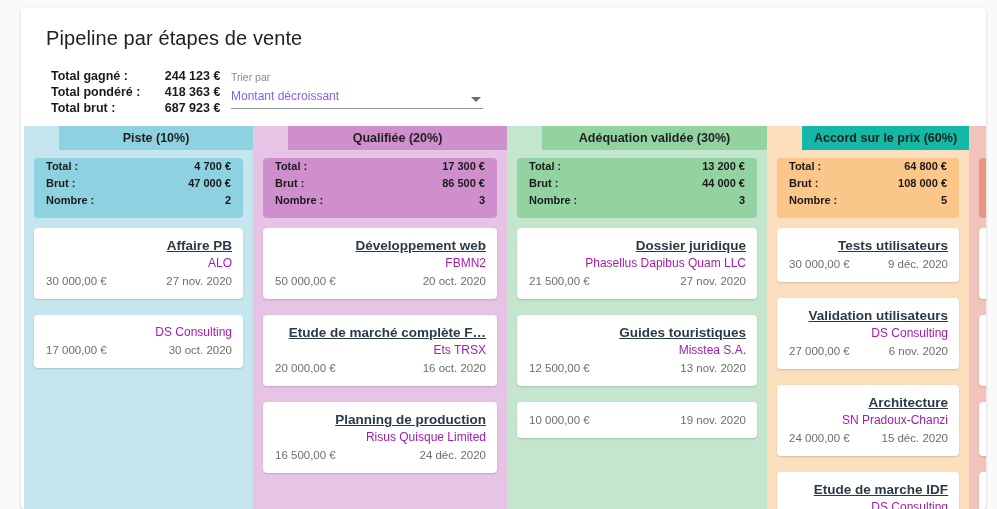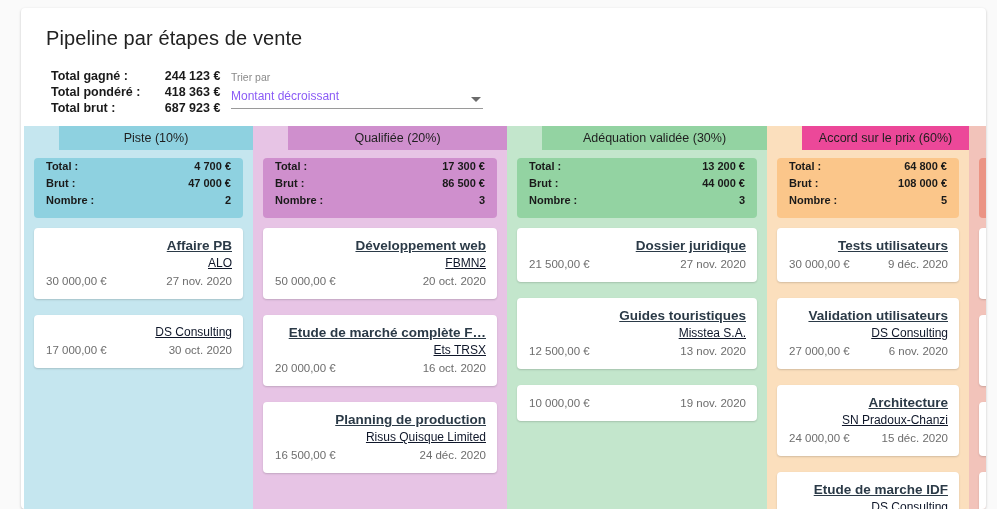--- a/index.html
+++ b/index.html
@@ -62,21 +62,21 @@
   }
   .stage {
     flex: 0 0 auto;
     height: 383px;
     display: flex; flex-direction: column;
     overflow: hidden;
   }
   .stage-head {
     height: 24px; line-height: 24px;
     text-align: center;
-    font-size: 12.5px; font-weight: normal; color: #1f1f1f;
+    font-size: 12.5px; font-weight: bold; color: #1f1f1f;
     flex: 0 0 auto;
     margin-left: 35px;
   }
   .stage-body {
     flex: 1 1 auto;
     padding: 8px 10px 0 10px;
     overflow: hidden;
   }
   .summary {
     border-radius: 4px;
@@ -96,22 +96,21 @@
     box-shadow: 0 1px 2px rgba(0,0,0,0.16);
     text-align: right;
   }
   .card .title {
     font-size: 13.5px; font-weight: bold; color: #2b3a47;
     text-decoration: underline;
     white-space: nowrap; overflow: hidden; text-overflow: ellipsis;
     line-height: 18px;
   }
   .card .company {
-    font-size: 12px; color: #0f172a;
-    text-decoration: underline;
+    font-size: 12px; color: #a21caf;
     white-space: nowrap; overflow: hidden; text-overflow: ellipsis;
     line-height: 17px;
   }
   .card .meta {
     display: flex; justify-content: space-between;
     font-size: 11.5px; color: #6d6d6d;
     line-height: 17px; margin-top: 1px;
     white-space: nowrap;
   }
 </style>
@@ -251,20 +250,21 @@
                 </tr>
                 <tr>
                   <td>Nombre :</td>
                   <td class="v">3</td>
                 </tr>
               </tbody>
             </table>
           </div>
           <div class="card">
             <div class="title">Dossier juridique</div>
+            <div class="company">Phasellus Dapibus Quam LLC</div>
             <div class="meta">
               <span>21 500,00 €</span>
               <span>27 nov. 2020</span>
             </div>
           </div>
           <div class="card">
             <div class="title">Guides touristiques</div>
             <div class="company">Misstea S.A.</div>
             <div class="meta">
               <span>12 500,00 €</span>
@@ -273,21 +273,21 @@
           </div>
           <div class="card">
             <div class="meta">
               <span>10 000,00 €</span>
               <span>19 nov. 2020</span>
             </div>
           </div>
         </div>
       </div>
       <div class="stage" style="width: 202px; background: rgb(251, 223, 189);">
-        <div class="stage-head" style="background: #ec4899;">Accord sur le prix (60%)</div>
+        <div class="stage-head" style="background: #14b8a6;">Accord sur le prix (60%)</div>
         <div class="stage-body">
           <div class="summary" style="background: rgb(251, 198, 138);">
             <table>
               <tbody>
                 <tr>
                   <td>Total :</td>
                   <td class="v">64 800 €</td>
                 </tr>
                 <tr>
                   <td>Brut :</td>

